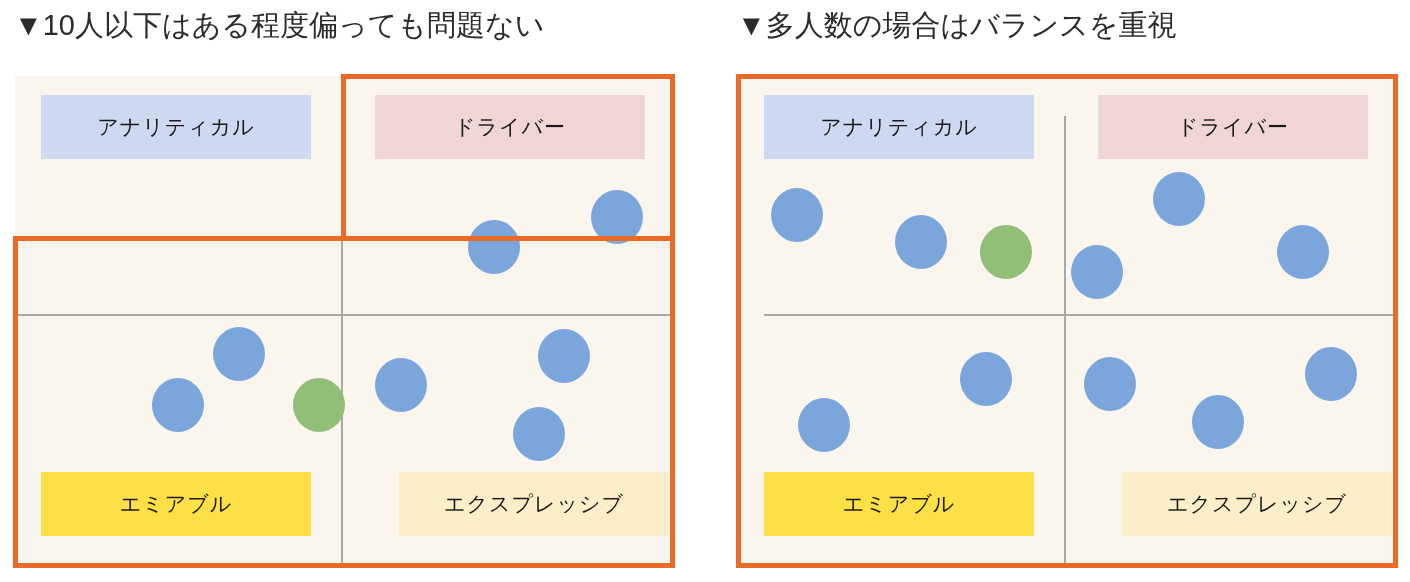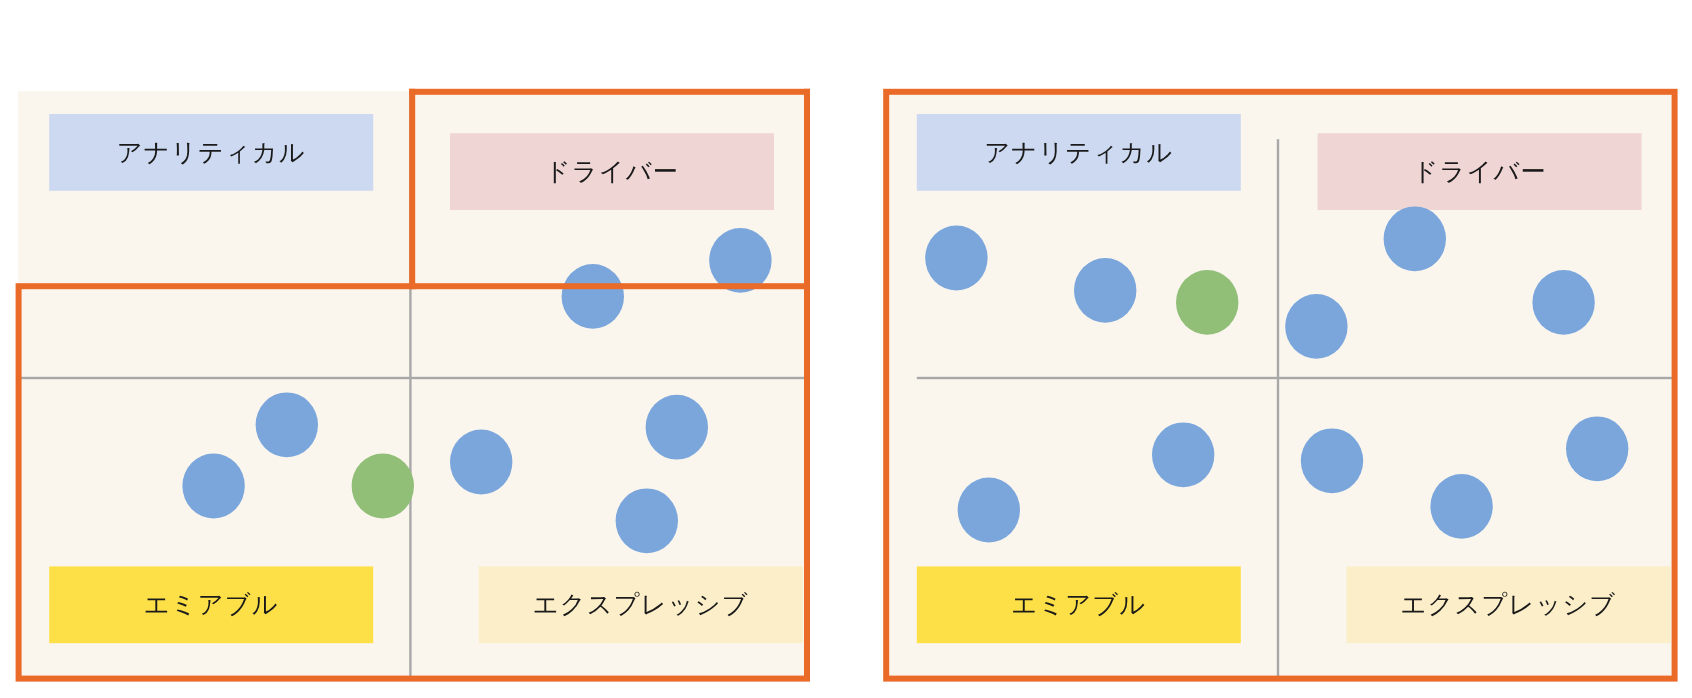--- a/index.html
+++ b/index.html
@@ -54,21 +54,21 @@
     position: absolute;
     display: flex;
     align-items: center;
     justify-content: center;
     font-size: 21px;
     color: #1a1a1a;
     letter-spacing: 1px;
     white-space: nowrap;
   }
   .lbl-analytical { background: #ccd9f0; }
-  .lbl-driver     { background: #f0d5d5; margin-top: 16px; }
+  .lbl-driver     { background: #f0d5d5; }
   .lbl-amiable    { background: #fde047; }
   .lbl-expressive { background: #fbeec9; margin-left: 24px; }
   .dot {
     position: absolute;
     border-radius: 50%;
   }
   .dot-blue  { background: #7aa6dc; }
   .dot-green { background: #92bf78; }
   .hl {
     position: absolute;
@@ -78,20 +78,21 @@
   }
   .hl-open-bottom { border-bottom: none; }
 </style>
 </head>
 <body>
 
 <div class="page">
 
   <div class="panel" style="left:15px; width:660px;">
 
+    <div class="panel-title" style="left:-1px;">▼10人以下はある程度偏っても問題ない</div>
 
     <div class="chart" style="left:0px; top:76px; width:658px; height:490px;">
 
       <div class="divider-v" style="left:326px; top:0px; height:490px;"></div>
       <div class="divider-h" style="left:0px; top:238px; width:658px;"></div>
 
       <div class="quad-label lbl-analytical" style="left:26px; top:19px; width:270px; height:64px;">アナリティカル</div>
 
       <div class="quad-label lbl-driver" style="left:360px; top:19px; width:270px; height:64px;">ドライバー</div>
 
@@ -113,20 +114,21 @@
     </div>
 
     <div class="hl hl-open-bottom" style="left:326px; top:74px; width:334px; height:167px;"></div>
 
     <div class="hl" style="left:-2px; top:236px; width:662px; height:332px;"></div>
 
   </div>
 
   <div class="panel" style="left:738px; width:660px;">
 
+    <div class="panel-title" style="left:-1px;">▼多人数の場合はバランスを重視</div>
 
     <div class="chart" style="left:0px; top:76px; width:658px; height:490px;">
 
       <div class="divider-v" style="left:326px; top:40px; height:450px;"></div>
       <div class="divider-h" style="left:26px; top:238px; width:632px;"></div>
 
       <div class="quad-label lbl-analytical" style="left:26px; top:19px; width:270px; height:64px;">アナリティカル</div>
 
       <div class="quad-label lbl-driver" style="left:360px; top:19px; width:270px; height:64px;">ドライバー</div>
 

